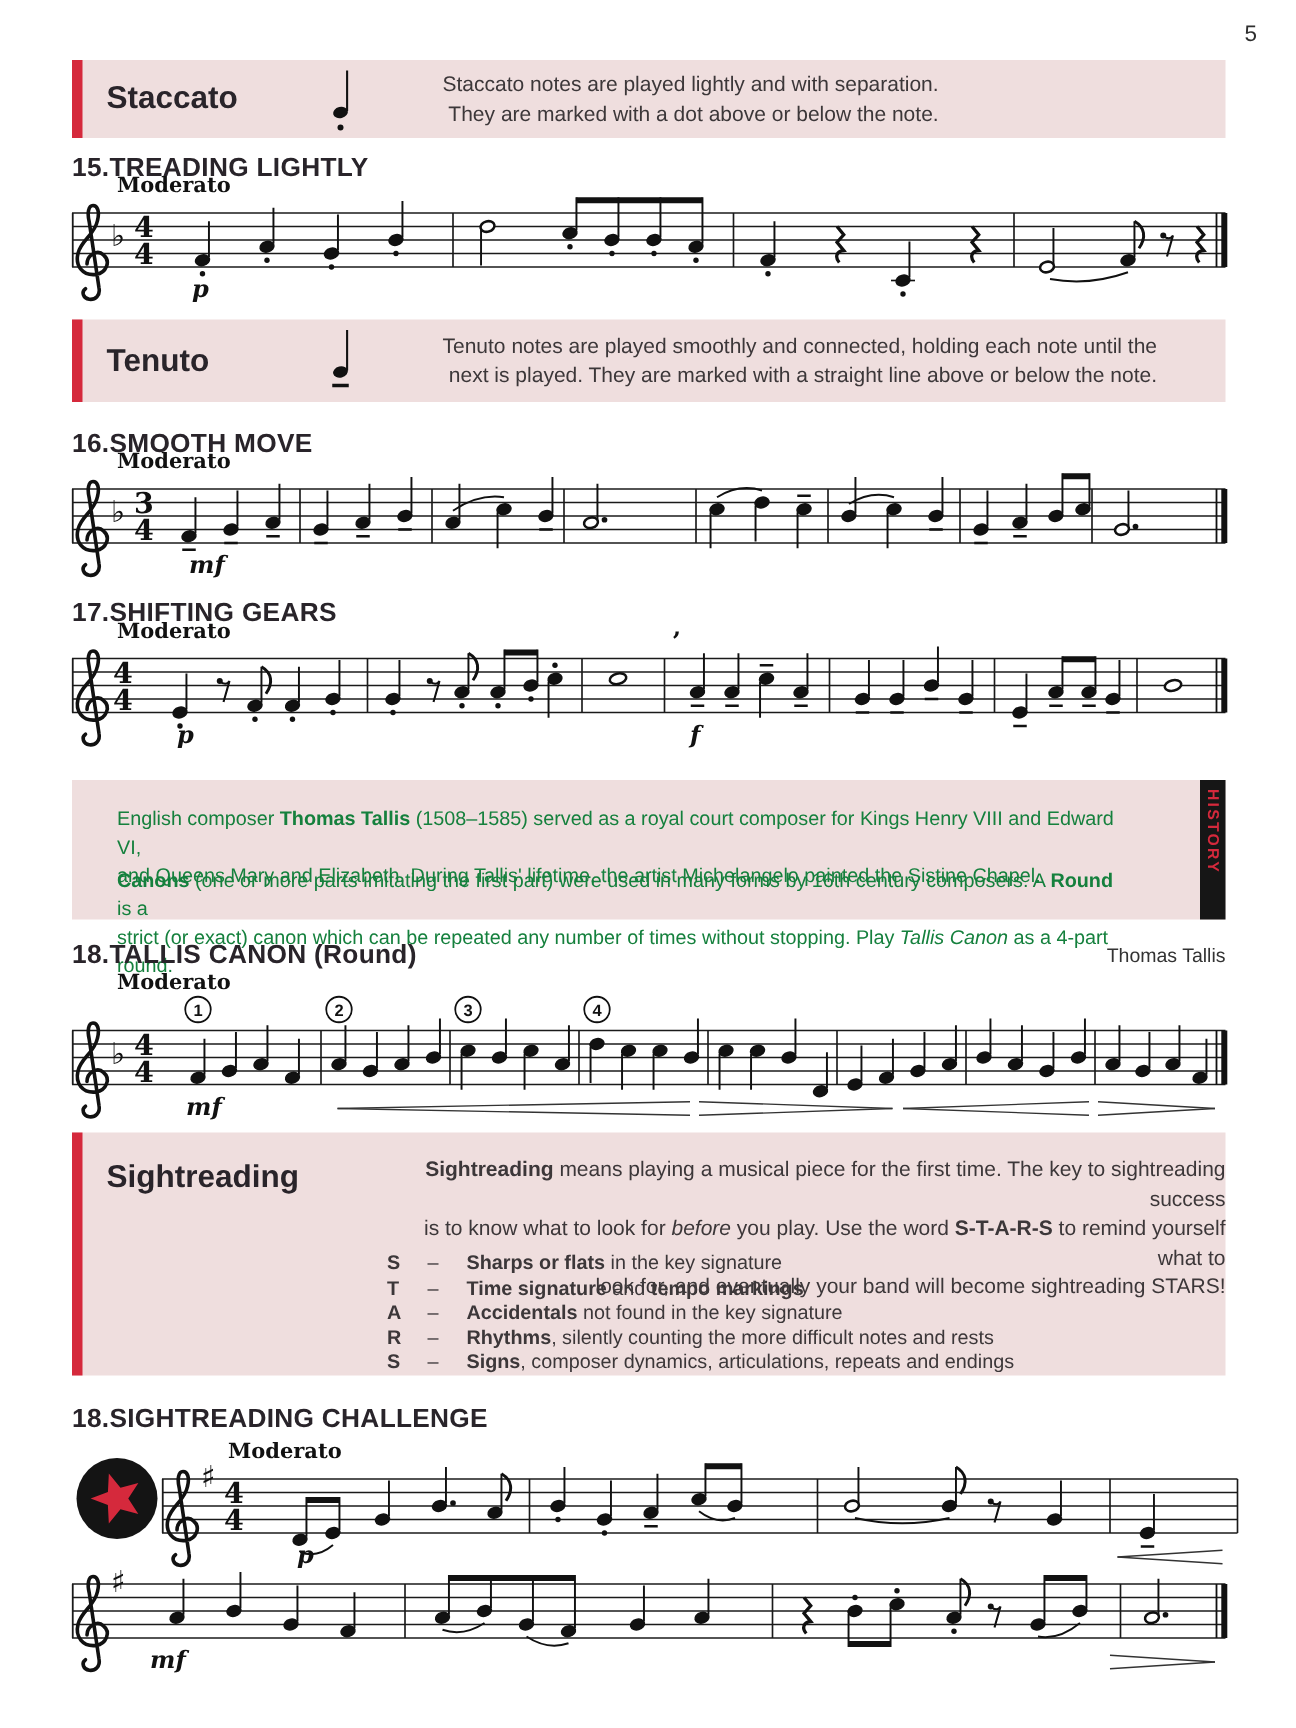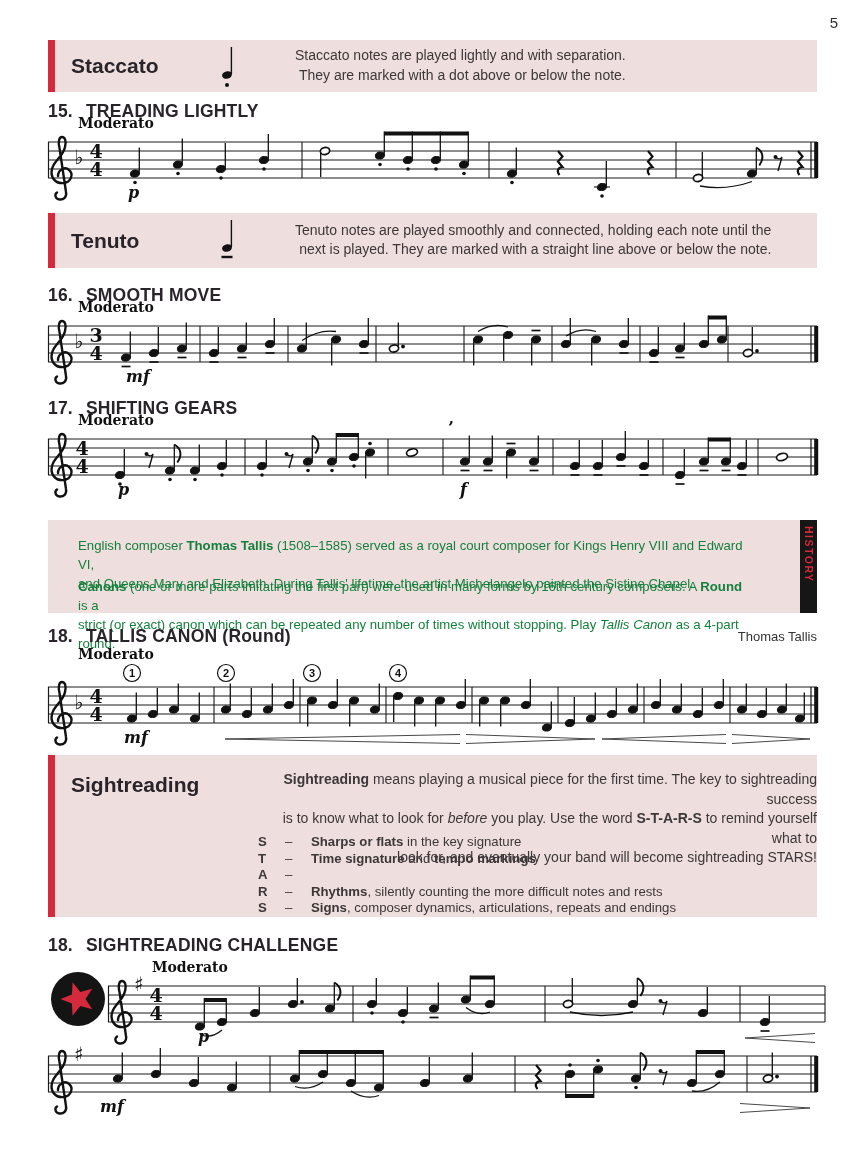--- a/index.html
+++ b/index.html
@@ -23,21 +23,21 @@
         color:#15803d;white-space:pre-line;}
   #p-hist1{top:11px;} #p-hist2{top:52px;}
   .hist-tab{position:absolute;right:0;top:0;bottom:0;width:17px;background:#161616;
         display:flex;justify-content:center;}
   .hist-tab span{writing-mode:vertical-rl;font-size:10.5px;font-weight:700;
         letter-spacing:1.5px;color:#d5293c;margin-top:6px;}
   .sr-list{position:absolute;left:210px;top:79px;}
   .sr-row{display:flex;font-size:13.2px;line-height:16.6px;color:#3c3739;}
   .sr-row .ltr{width:27px;font-weight:700;}
   .sr-row .dash{width:26px;}
-  .exh{position:absolute;left:48px;display:flex;gap:13px;font-size:17.5px;font-weight:700;
+  .exh{position:absolute;left:48px;display:flex;font-size:17.5px;font-weight:700;
         color:#29242a;letter-spacing:.2px;}
   .credit{position:absolute;right:47px;top:629px;font-size:13px;color:#333;}
   svg.staff{position:absolute;}
   .star-badge{position:absolute;left:50px;top:971px;}
   .tempo{font:700 14px "DejaVu Serif",serif;fill:#111;}
   .tsig{font:700 19px "DejaVu Serif",serif;fill:#111;}
   .acc{font:20px "DejaVu Sans",sans-serif;fill:#111;}
   .dyn{font:italic 700 16px "DejaVu Serif",serif;fill:#111;}
   .cnum{font:700 11px "Liberation Sans",sans-serif;fill:#111;}
   .breath{font:700 17px "DejaVu Serif",serif;fill:#111;}
@@ -462,20 +462,21 @@
         <span><span style="font-weight: 700;">Sharps or flats</span><span> in the key signature</span></span>
       </div>
       <div class="sr-row">
         <span class="ltr">T</span>
         <span class="dash">–</span>
         <span><span style="font-weight: 700;">Time signature</span><span> and </span><span style="font-weight: 700;">tempo markings</span></span>
       </div>
       <div class="sr-row">
         <span class="ltr">A</span>
         <span class="dash">–</span>
+        <span><span style="font-weight: 700;">Accidentals</span><span> not found in the key signature</span></span>
       </div>
       <div class="sr-row">
         <span class="ltr">R</span>
         <span class="dash">–</span>
         <span><span style="font-weight: 700;">Rhythms</span><span>, silently counting the more difficult notes and rests</span></span>
       </div>
       <div class="sr-row">
         <span class="ltr">S</span>
         <span class="dash">–</span>
         <span><span style="font-weight: 700;">Signs</span><span>, composer dynamics, articulations, repeats and endings</span></span>

